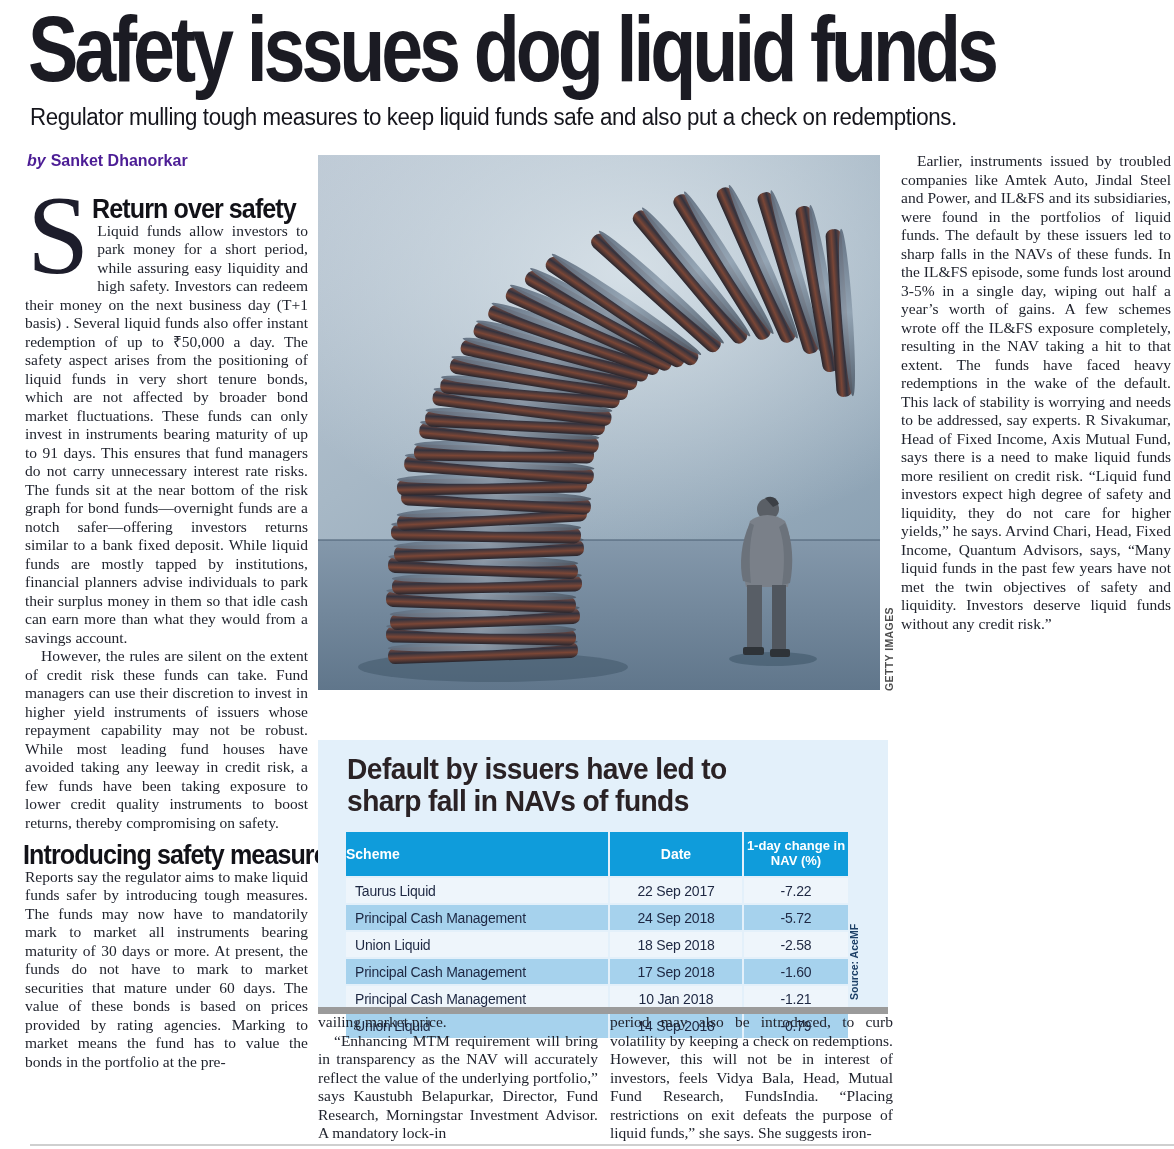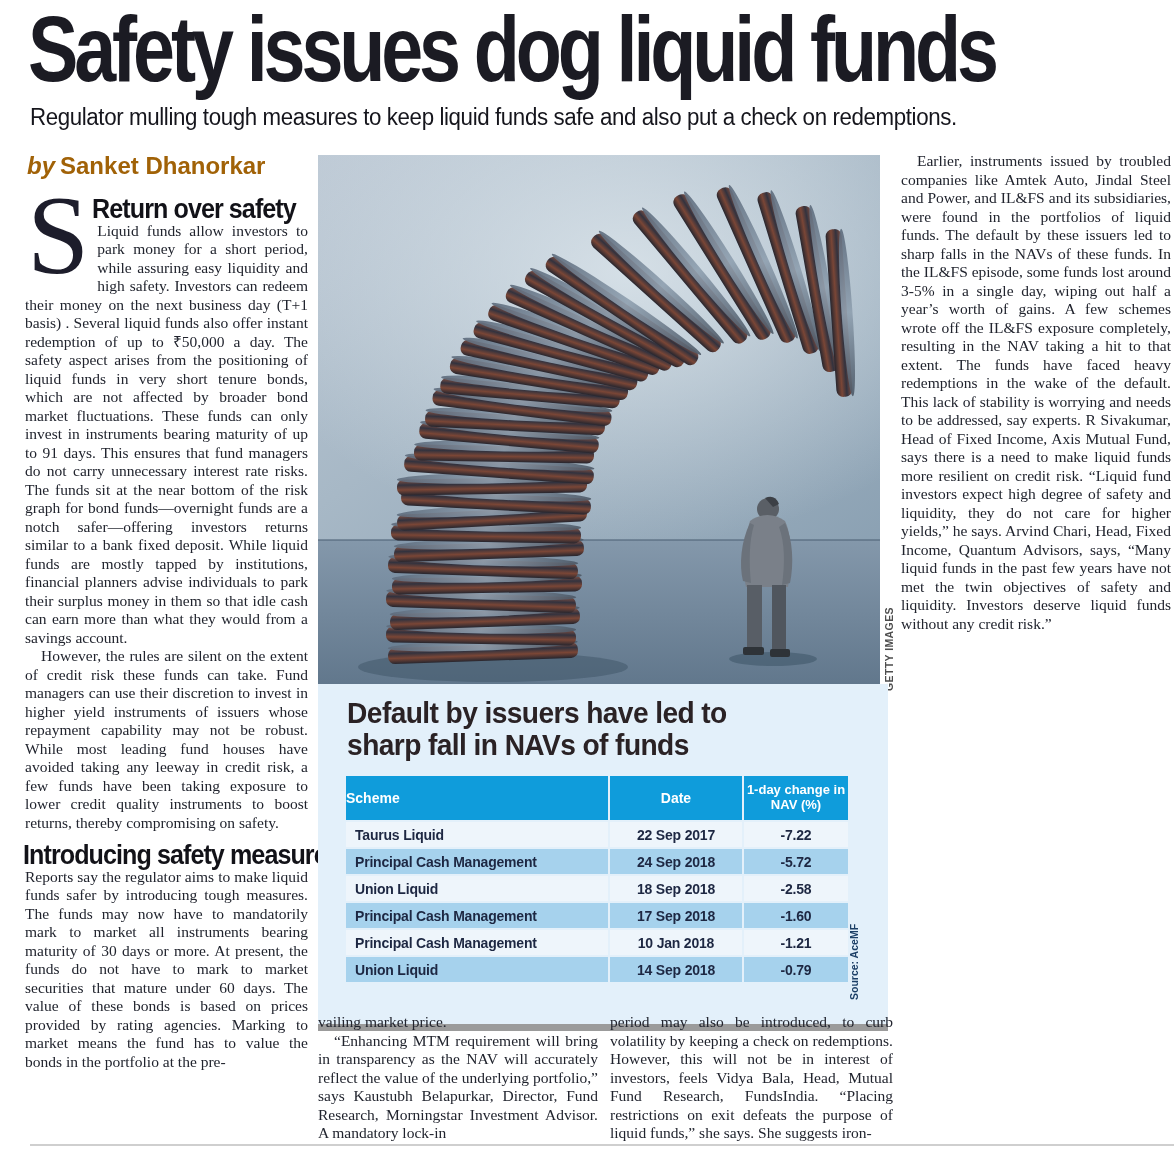--- a/index.html
+++ b/index.html
@@ -19,21 +19,21 @@
   .page{position:absolute;inset:0;background:#fff;}
 
   
   .headline{position:absolute;left:28px;top:0px;font-family:"Liberation Sans",sans-serif;
     font-weight:bold;font-size:92px;letter-spacing:-5px;color:var(--headline-color);
     white-space:nowrap;transform:scaleX(.82);transform-origin:left top;line-height:1.08;}
   .subtitle{position:absolute;left:30px;top:104px;font-family:"Liberation Sans",sans-serif;
     font-size:23px;color:#15151c;letter-spacing:-.4px;white-space:nowrap;
     transform:scaleX(.97);transform-origin:left top;}
   .byline{position:absolute;left:27px;top:152px;font-family:"Liberation Sans",sans-serif;
-    font-size:24px;color:#a16207;}
+    font-size:16px;color:#4c1d95;}
   .byline em{font-style:italic;font-weight:bold;margin-right:5px;}
   .byline strong{font-weight:bold;}
 
   
   .col{position:absolute;font-size:15.5px;line-height:18.5px;text-align:justify;}
   .col p{margin:0;}
   .col p.ind{text-indent:16px;}
   .col-left{left:25px;top:186px;width:283px;}
   .col-right{left:901px;top:152px;width:270px;}
   .col-bmid{left:318px;top:1013px;width:280px;}
@@ -45,33 +45,33 @@
     padding:6px 8px 0 2px;color:#1d1d2b;}
 
   
   .photo{position:absolute;left:318px;top:155px;width:562px;height:535px;overflow:hidden;}
   .photo svg{display:block;}
   .vert-credit{position:absolute;font-family:"Liberation Sans",sans-serif;
     writing-mode:vertical-rl;transform:rotate(180deg);white-space:nowrap;}
   .getty{left:883px;top:601px;height:90px;font-size:10.5px;color:#4d4d4d;letter-spacing:.4px;font-weight:bold;}
 
   
-  .table-block{position:absolute;left:318px;top:684px;width:570px;height:347px;
+  .table-block{position:absolute;left:318px;top:740px;width:570px;height:274px;
     background:var(--block-bg);}
   .tb-title{font-family:"Liberation Sans",sans-serif;font-weight:bold;font-size:29px;
     line-height:1.12;color:#2a2225;letter-spacing:-.6px;padding:13px 0 0 30px;
     transform:scaleX(.97);transform-origin:left top;}
   .tb-table{position:absolute;left:28px;top:90px;width:502px;border-collapse:separate;
     border-spacing:0 2px;font-family:"Liberation Sans",sans-serif;}
   .tb-table th{background:var(--table-header-bg);color:#fff;font-size:14px;font-weight:bold;
     height:44px;vertical-align:middle;border-left:2px solid var(--block-bg);}
   .tb-table th:first-child{border-left:none;text-align:left;}
   .tb-table th.c{text-align:center;}
   .tb-table th.nav{font-size:13px;line-height:1.15;}
-  .tb-table td{font-size:14px;font-weight:bold;color:var(--table-text);height:25px;
+  .tb-table td{font-size:14px;font-weight:normal;color:var(--table-text);height:25px;
     vertical-align:middle;letter-spacing:-.2px;border-left:2px solid var(--block-bg);}
   .tb-table td:first-child{border-left:none;padding-left:9px;}
   .tb-table td.c{text-align:center;}
   .tb-table tr.r0 td{background:var(--row-bg);}
   .tb-table tr.r1 td{background:var(--row-alt-bg);}
   .src{left:848px;top:878px;height:122px;font-size:10.5px;font-weight:bold;color:#1c3f66;}
   .gray-bar{position:absolute;left:0;bottom:0;width:100%;height:7px;background:var(--gray-bar);}
 
   .bottom-rule{position:absolute;left:30px;top:1144px;width:1144px;height:2px;background:#cfcfcf;}
 </style>

